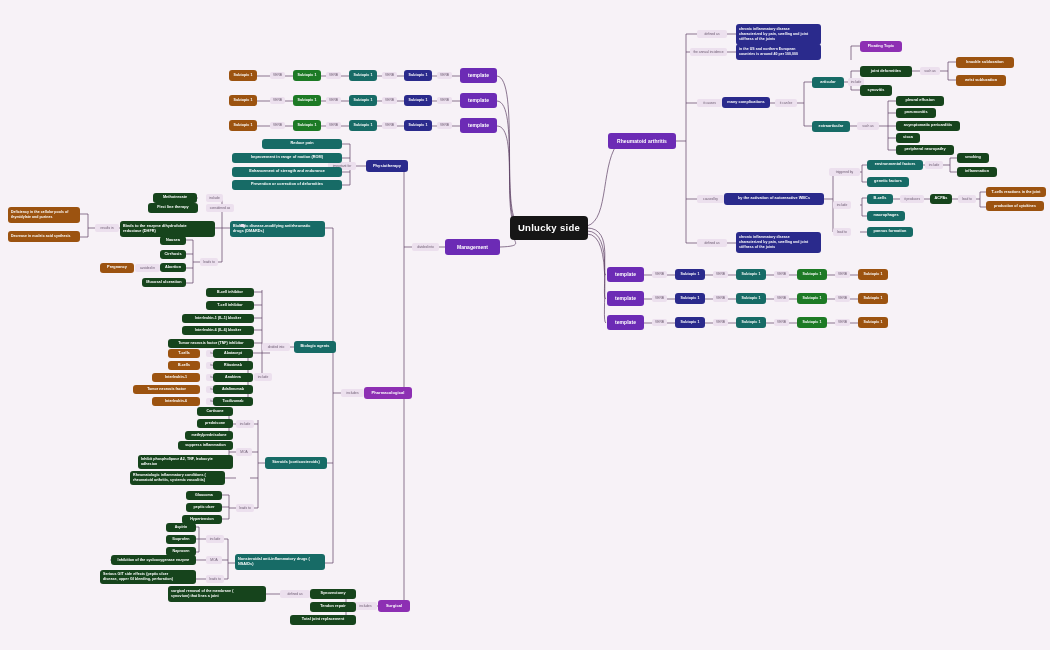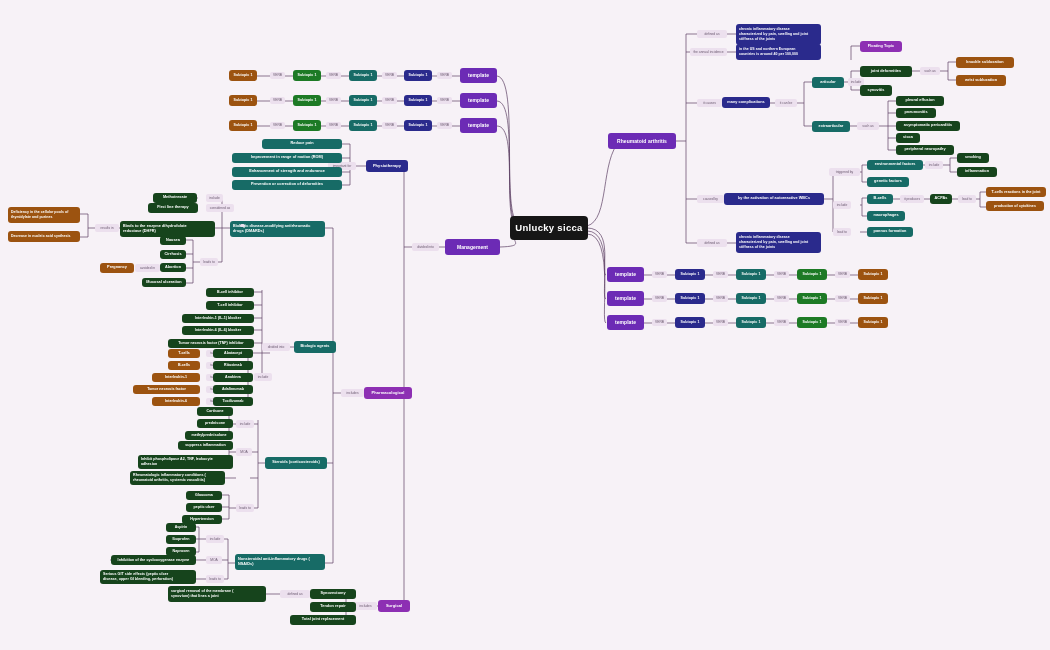--- a/index.html
+++ b/index.html
@@ -289,21 +289,21 @@
       <path d="M705 323 L 713 323"></path>
         <path d="M728 323 L 736 323"></path>
       <path d="M766 323 L 774 323"></path>
         <path d="M789 323 L 797 323"></path>
       <path d="M827 323 L 835 323"></path>
         <path d="M850 323 L 858 323"></path>
     </g>
   </svg>
 
   <div class="node c-root" style="left:510px;top:216px;width:78px;height:24px;">
-    <span>Unlucky sicca</span>
+    <span>Unlucky side</span>
   </div>
 
   <div class="node c-orange center" style="left:229px;top:70px;width:28px;height:11px;font-size:3.6px;"><span>Subtopic 1</span></div>
   <div class="node c-lbl center" style="left:270px;top:72px;width:15px;height:7px;font-size:3.3px;"><span>VERB</span></div>
   <div class="node c-green center" style="left:293px;top:70px;width:28px;height:11px;font-size:3.6px;"><span>Subtopic 1</span></div>
   <div class="node c-lbl center" style="left:326px;top:72px;width:15px;height:7px;font-size:3.3px;"><span>VERB</span></div>
   <div class="node c-teal center" style="left:349px;top:70px;width:28px;height:11px;font-size:3.6px;"><span>Subtopic 1</span></div>
   <div class="node c-lbl center" style="left:382px;top:72px;width:15px;height:7px;font-size:3.3px;"><span>VERB</span></div>
   <div class="node c-navy center" style="left:404px;top:70px;width:28px;height:11px;font-size:3.6px;"><span>Subtopic 1</span></div>
   <div class="node c-lbl center" style="left:437px;top:72px;width:15px;height:7px;font-size:3.3px;"><span>VERB</span></div>

